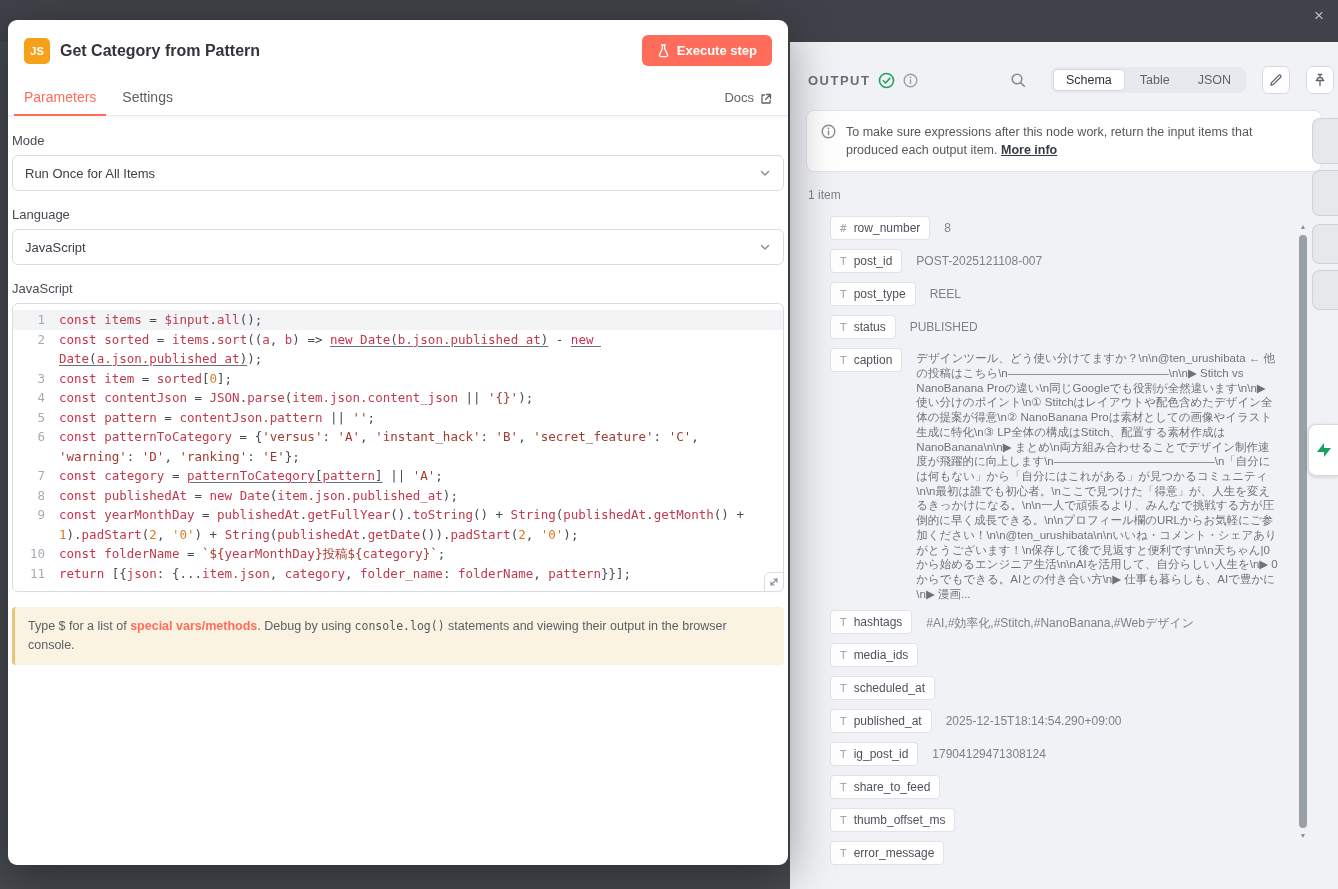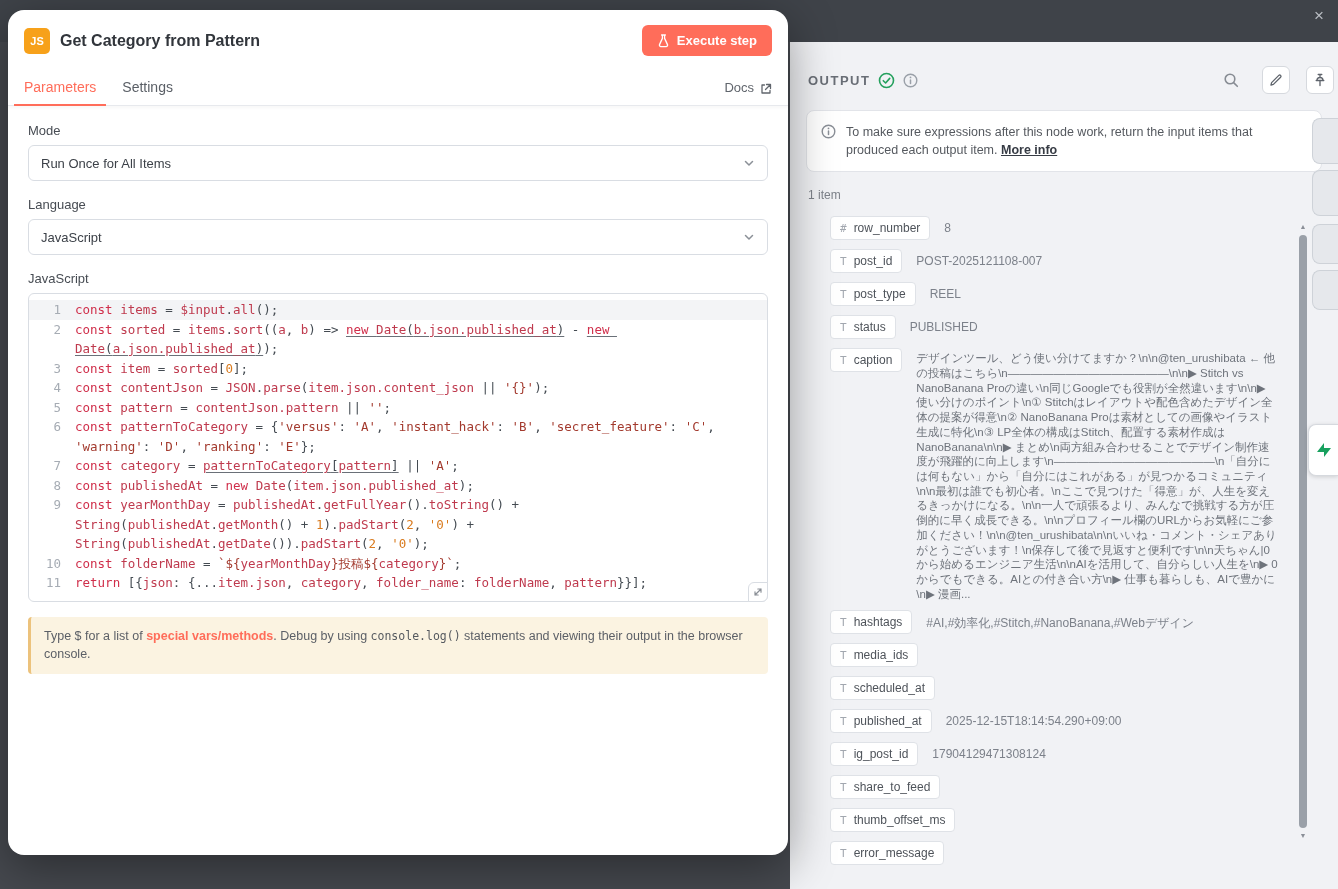--- a/index.html
+++ b/index.html
@@ -63,39 +63,39 @@
 
   
   .edge-card{position:absolute; right:0; width:26px; background:#e6e8ec; border:1px solid #ced2d8;
     border-right:none; border-radius:8px 0 0 8px;}
   .edge-green{position:absolute; right:0; width:30px; height:52px; background:#fff;
     border:1px solid #d6d9de; border-right:none; border-radius:8px 0 0 8px;
     display:flex; align-items:center; justify-content:center; box-shadow:0 1px 4px rgba(0,0,0,.15);}
 
   
   .modal{
-    position:absolute; left:8px; top:10px; width:780px; height:845px; background:#fff;
-    border-radius:16px; box-shadow:0 12px 48px rgba(0,0,0,.4); overflow:hidden;
+    position:absolute; left:8px; top:20px; width:780px; height:845px; background:#fff;
+    border-radius:9px; box-shadow:0 12px 48px rgba(0,0,0,.4); overflow:hidden;
   }
   .m-head{display:flex; align-items:center; padding:15px 16px 0 16px;}
   .js-badge{width:26px; height:26px; border-radius:5px; background:#f7a11a; color:#fff;
     font-weight:bold; font-size:11px; display:flex; align-items:center; justify-content:center; margin-right:10px;}
   .m-title{font-size:16px; font-weight:bold; color:#31353b;}
   .m-head .sp{flex:1;}
   .exec-btn{display:flex; align-items:center; gap:7px; background:var(--accent); border:none;
     color:#fff; font-family:inherit; font-size:13px; font-weight:bold; border-radius:6px;
     padding:8px 15px; cursor:pointer;}
   .m-tabs{display:flex; align-items:center; gap:26px; padding:0 16px; margin-top:13px;
     border-bottom:1px solid #e7e9ed; height:37px; box-shadow:0 2px 3px rgba(0,0,0,.03);}
   .m-tab{font-size:14px; color:#5a5f66; cursor:pointer; height:100%; display:flex; align-items:center; position:relative;}
   .m-tab.active{color:var(--accent); font-weight:500;}
   .m-tab.active::after{content:""; position:absolute; left:-10px; right:-10px; bottom:-1px; height:2px; background:var(--accent);}
   .docs-link{margin-left:auto; display:flex; align-items:flex-end; gap:6px; font-size:13px; color:#60656c; cursor:pointer;}
 
-  .m-body{padding:17px 20px 0;}
+  .m-body{padding:17px 4px 0;}
   .f-label{font-size:13px; color:#474c53; margin:0 0 7px;}
   .f-label.mt{margin-top:16px;}
   .select{height:36px; border:1px solid #d9dde3; border-radius:6px; display:flex; align-items:center;
     justify-content:space-between; padding:0 12px; font-size:13px; color:#3c4148; cursor:pointer; background:#fff;}
 
   .editor{margin-top:2px; border:1px solid #d9dde3; border-radius:6px; position:relative;
     padding:6px 0 8px; background:#fff; cursor:text;}
   .code-row{display:flex; font-family:"DejaVu Sans Mono",monospace; font-size:12.5px; line-height:19.5px;}
   .code-row.active{background:#f3f4f6;}
   .gutter{width:46px; flex-shrink:0; text-align:right; padding-right:14px; color:#a6acb4; user-select:none;}
@@ -140,20 +140,25 @@
             <circle cx="7.5" cy="4.4" r="0.9" fill="#9aa0a8"></circle>
           </svg>
       </span>
       <span class="hd-spacer"></span>
       <span class="search-wrap">
         <svg width="17" height="17" viewBox="0 0 17 17">
             <circle cx="7" cy="7" r="4.8" fill="none" stroke="#878c93" stroke-width="1.6"></circle>
             <line x1="10.6" y1="10.6" x2="14.3" y2="14.3" stroke="#878c93" stroke-width="1.6" stroke-linecap="round"></line>
           </svg>
       </span>
+      <div class="seg" id="out-tabs">
+          <button class="active">Schema</button>
+          <button class="">Table</button>
+          <button class="">JSON</button>
+        </div>
       <div class="icon-btn">
         <svg width="14" height="14" viewBox="0 0 14 14">
             <path d="M2 12 L2.6 9.6 L9.8 2.4 C10.3 1.9 11.1 1.9 11.6 2.4 C12.1 2.9 12.1 3.7 11.6 4.2 L4.4 11.4 Z" fill="none" stroke="#5e636b" stroke-width="1.3" stroke-linejoin="round"></path>
           </svg>
       </div>
       <div class="icon-btn">
         <svg width="14" height="14" viewBox="0 0 14 14">
             <path d="M5.2 1.5 h3.6 M7 1.5 v3 M4 7.5 c0-1.7 1.3-3 3-3 s3 1.3 3 3 M3.2 7.5 h7.6 M7 7.5 v5" fill="none" stroke="#5e636b" stroke-width="1.3" stroke-linecap="round"></path>
           </svg>
       </div>

